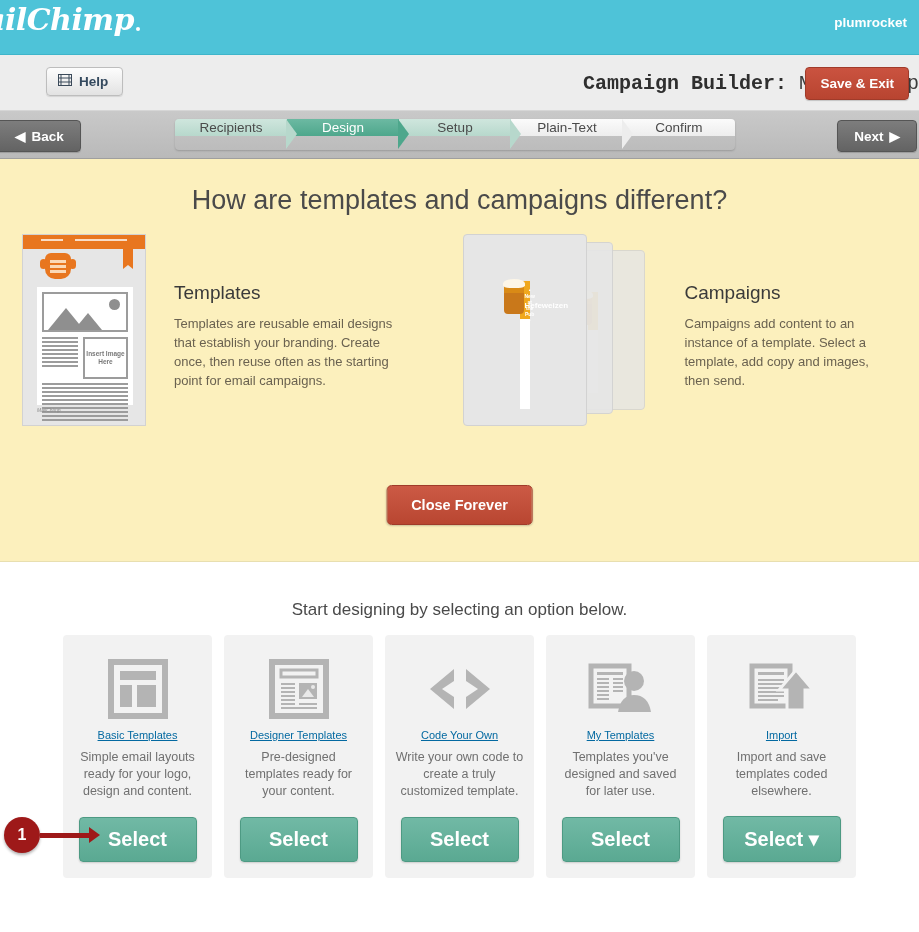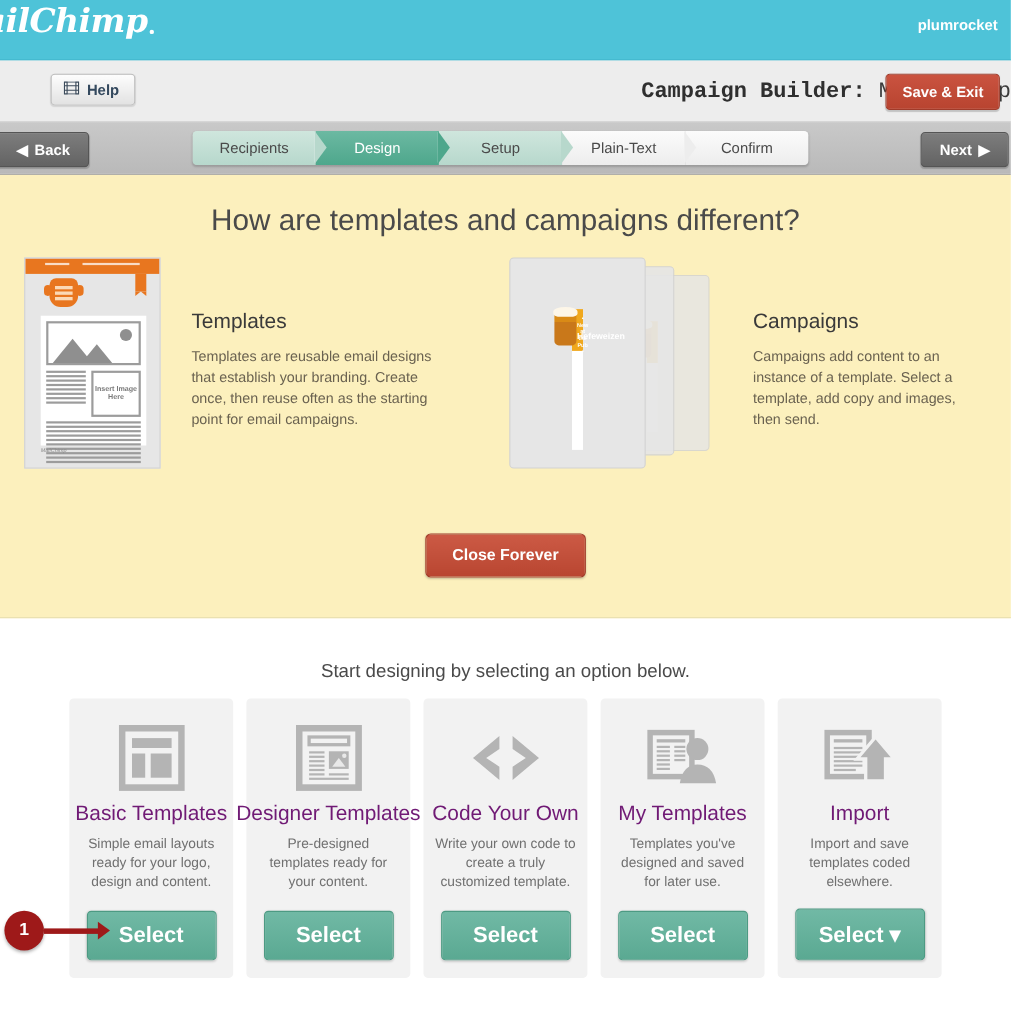--- a/index.html
+++ b/index.html
@@ -113,21 +113,21 @@
     left: 175px; top: 8px;
     display: flex;
     height: 31px;
     border-radius: 4px;
     overflow: hidden;
     box-shadow: 0 1px 2px rgba(0,0,0,.18);
   }
   .step {
     position: relative;
     display: flex; align-items: center; justify-content: center;
-    width: 112px; height: 31px;
+    width: 112px; height: 17px;
     font-size: 13.5px;
     color: #4a4a4a;
   }
   .step.done { background: linear-gradient(#cfe6dd, #b7d8cc); }
   .step.active { background: linear-gradient(#6cb9a2, #4ea78c); color: #ffffff; }
   .step.todo { background: linear-gradient(#fbfbfb, #ededed); }
   .step .chev {
     position: absolute;
     right: -10px; top: 0;
     width: 0; height: 0;
@@ -329,22 +329,22 @@
   .card {
     width: 149px;
     background: #f2f2f2;
     border-radius: 4px;
     padding: 18px 10px 16px 10px;
     text-align: center;
     display: flex; flex-direction: column; align-items: center;
   }
   .card .icon { height: 72px; display: flex; align-items: center; justify-content: center; }
   .card h4 {
-    font-size: 19px; font-weight: normal; color: #701a75;
-    margin: 4px 0 8px 0; white-space: nowrap;
+    font-size: 11px; font-weight: normal; color: #0369a1;
+    margin: 4px 0 8px 0; white-space: nowrap; text-decoration: underline;
   }
   .card p {
     font-size: 12.5px; line-height: 17px; color: #707070;
     margin-bottom: 16px; flex: 1;
   }
   .select-btn {
     width: 118px;
     padding: 10px 0;
     background: linear-gradient(#71b9a5, #5aa992);
     border: 1px solid #4d9a83;

